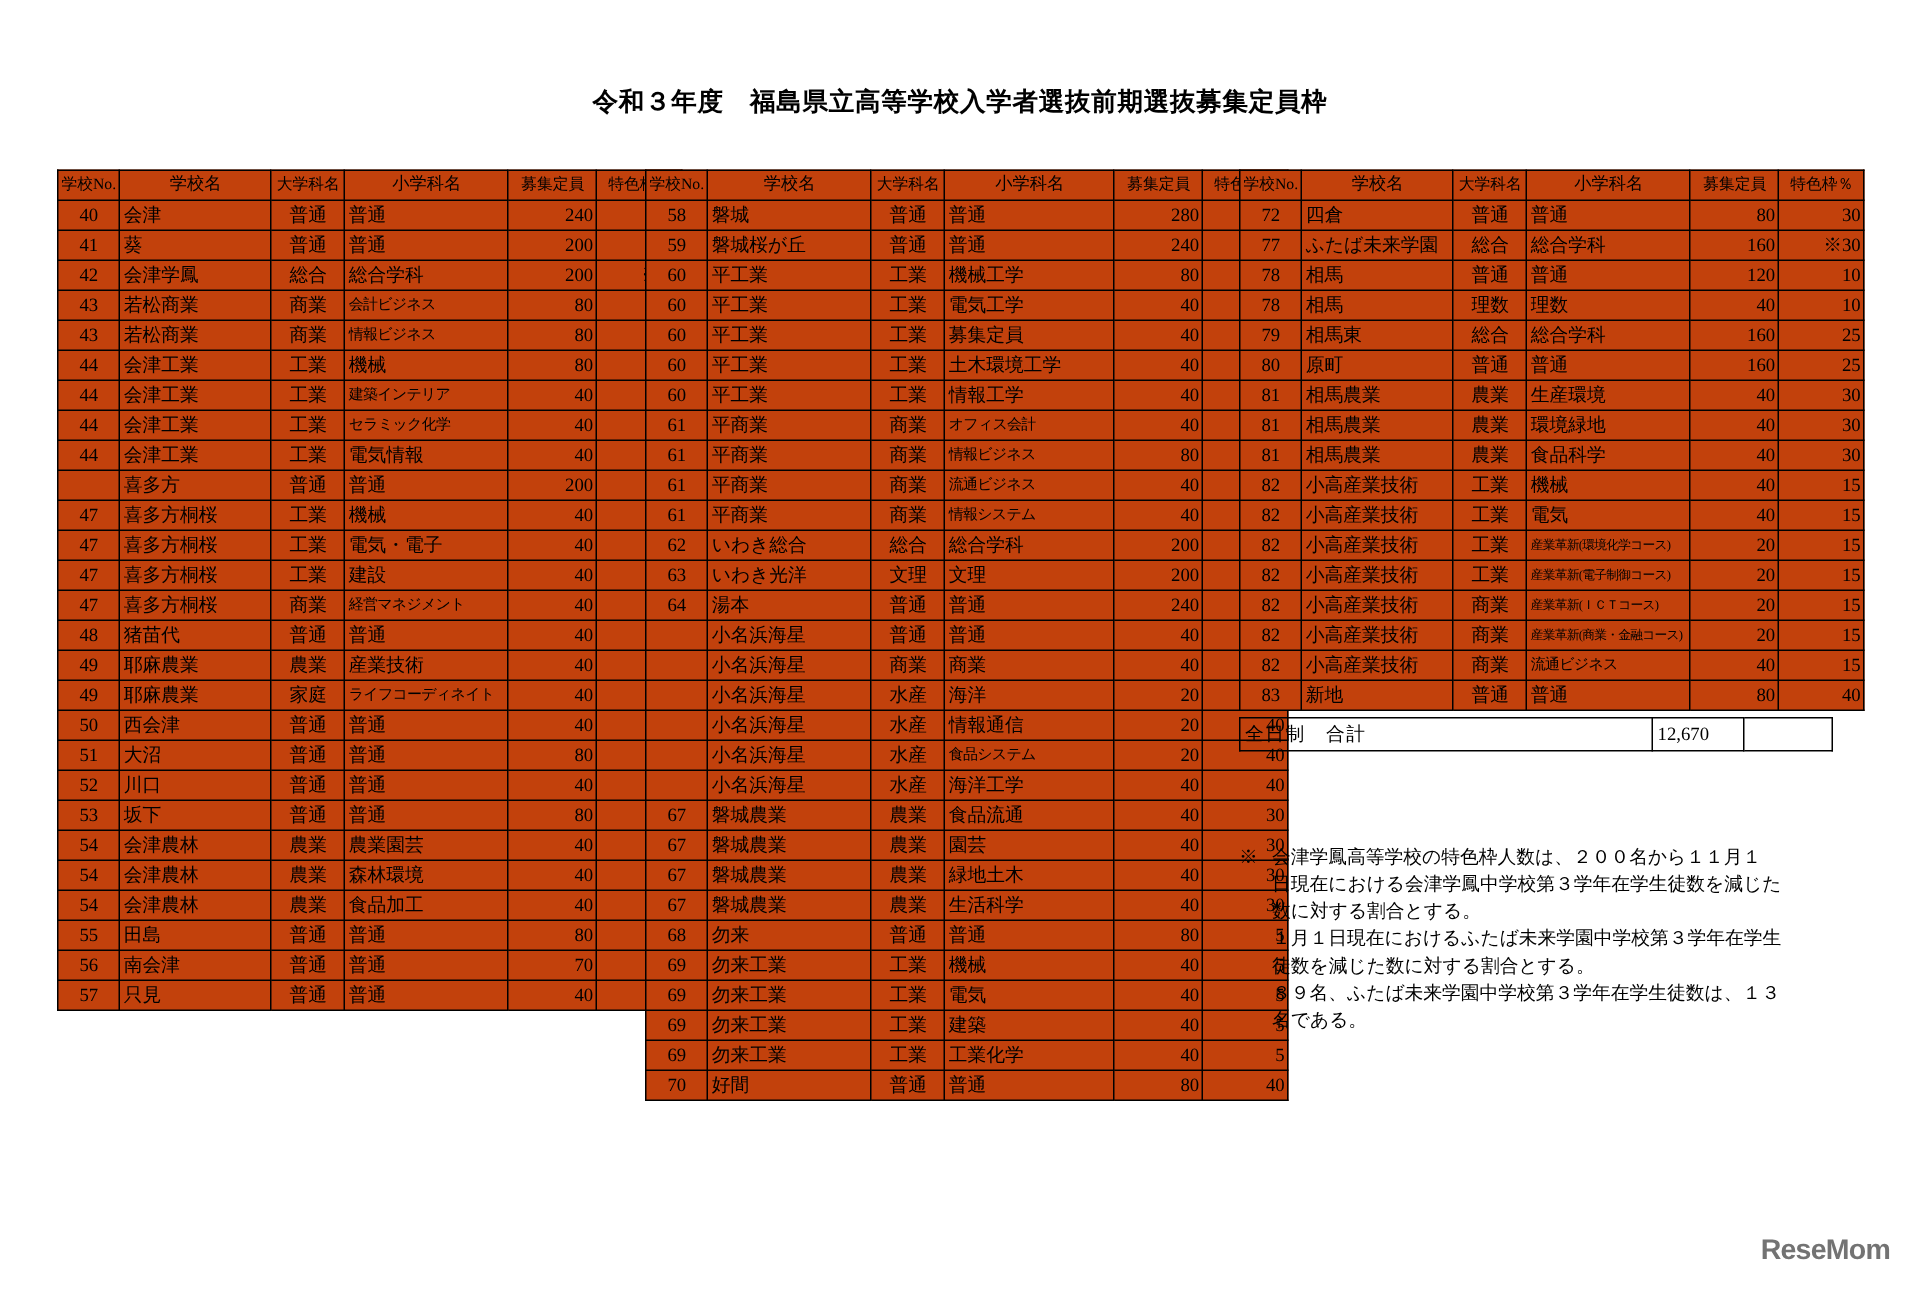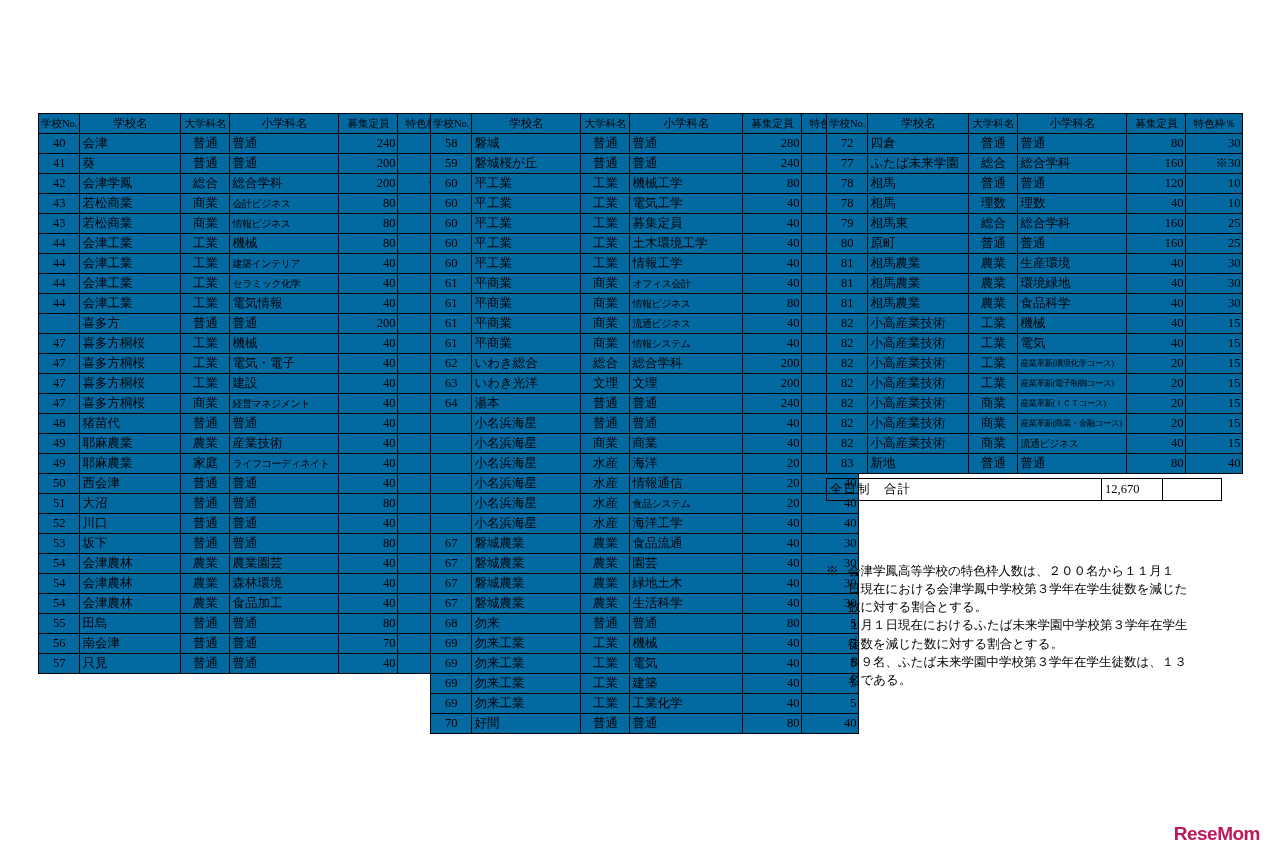--- a/index.html
+++ b/index.html
@@ -35,21 +35,21 @@
     top: 113px;
   }
   #col1 { left: 38px; }
   #col2 { left: 430px; }
   #col3 { left: 826px; }
 
   table.grid {
     border-collapse: collapse;
     table-layout: fixed;
     font-size: 12.5px;
-    background: #0369a1;
+    background: #c2410c;
     padding-left: 44px;
   }
   table.grid td, table.grid th {
     border: 1px solid #000;
     padding: 0 2px;
     height: 19px;
     line-height: 19px;
     vertical-align: middle;
     white-space: nowrap;
     overflow: hidden;
@@ -127,27 +127,28 @@
   .watermark {
     position: absolute;
     right: 20px;
     bottom: 14px;
     font-family: "Liberation Sans", sans-serif;
     font-size: 19px;
     font-weight: bold;
     color: #9a9a9a;
     letter-spacing: -0.5px;
   }
-  .watermark .rm { color: #be185d; }
+  .watermark .rm { color: #737373; }
 </style>
 </head>
 <body>
 
 <div id="page">
 
+  <div class="title">令和３年度　福島県立高等学校入学者選抜前期選抜募集定員枠</div>
 
   <div class="tbl-wrap" id="col1">
     <table class="grid">
       <thead>
         <tr>
           <td class="w-no"><span class="vtxt">学校No.</span></td>
           <td class="w-name">学校名</td>
           <td class="w-dept"><span class="vtxt">大学科名</span></td>
           <td class="w-sub">小学科名</td>
           <td class="w-cap"><span class="vtxt">募集定員</span></td>

